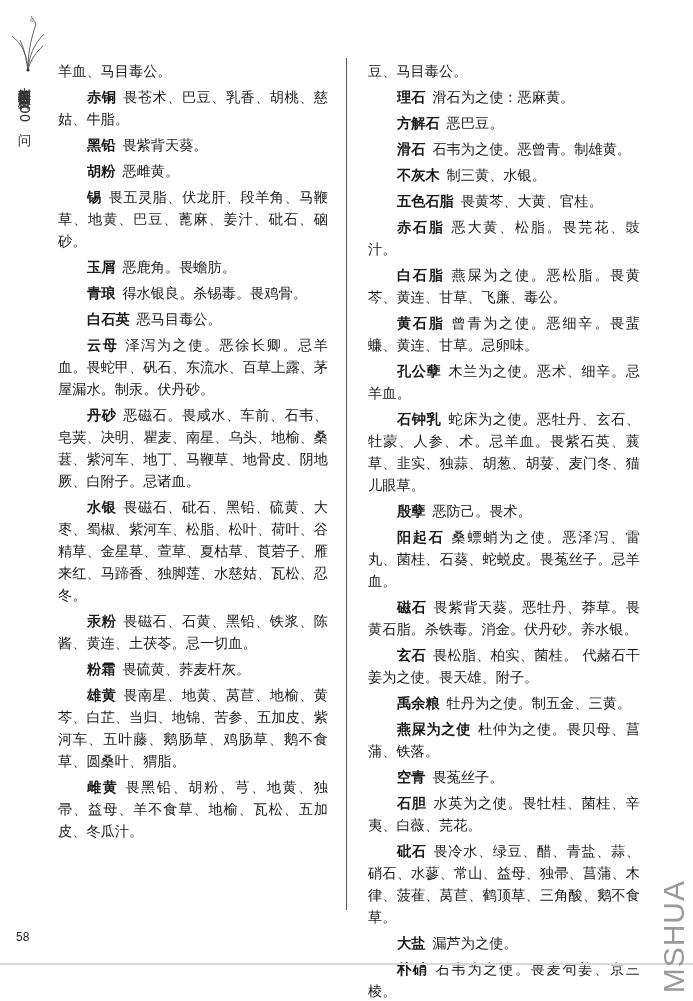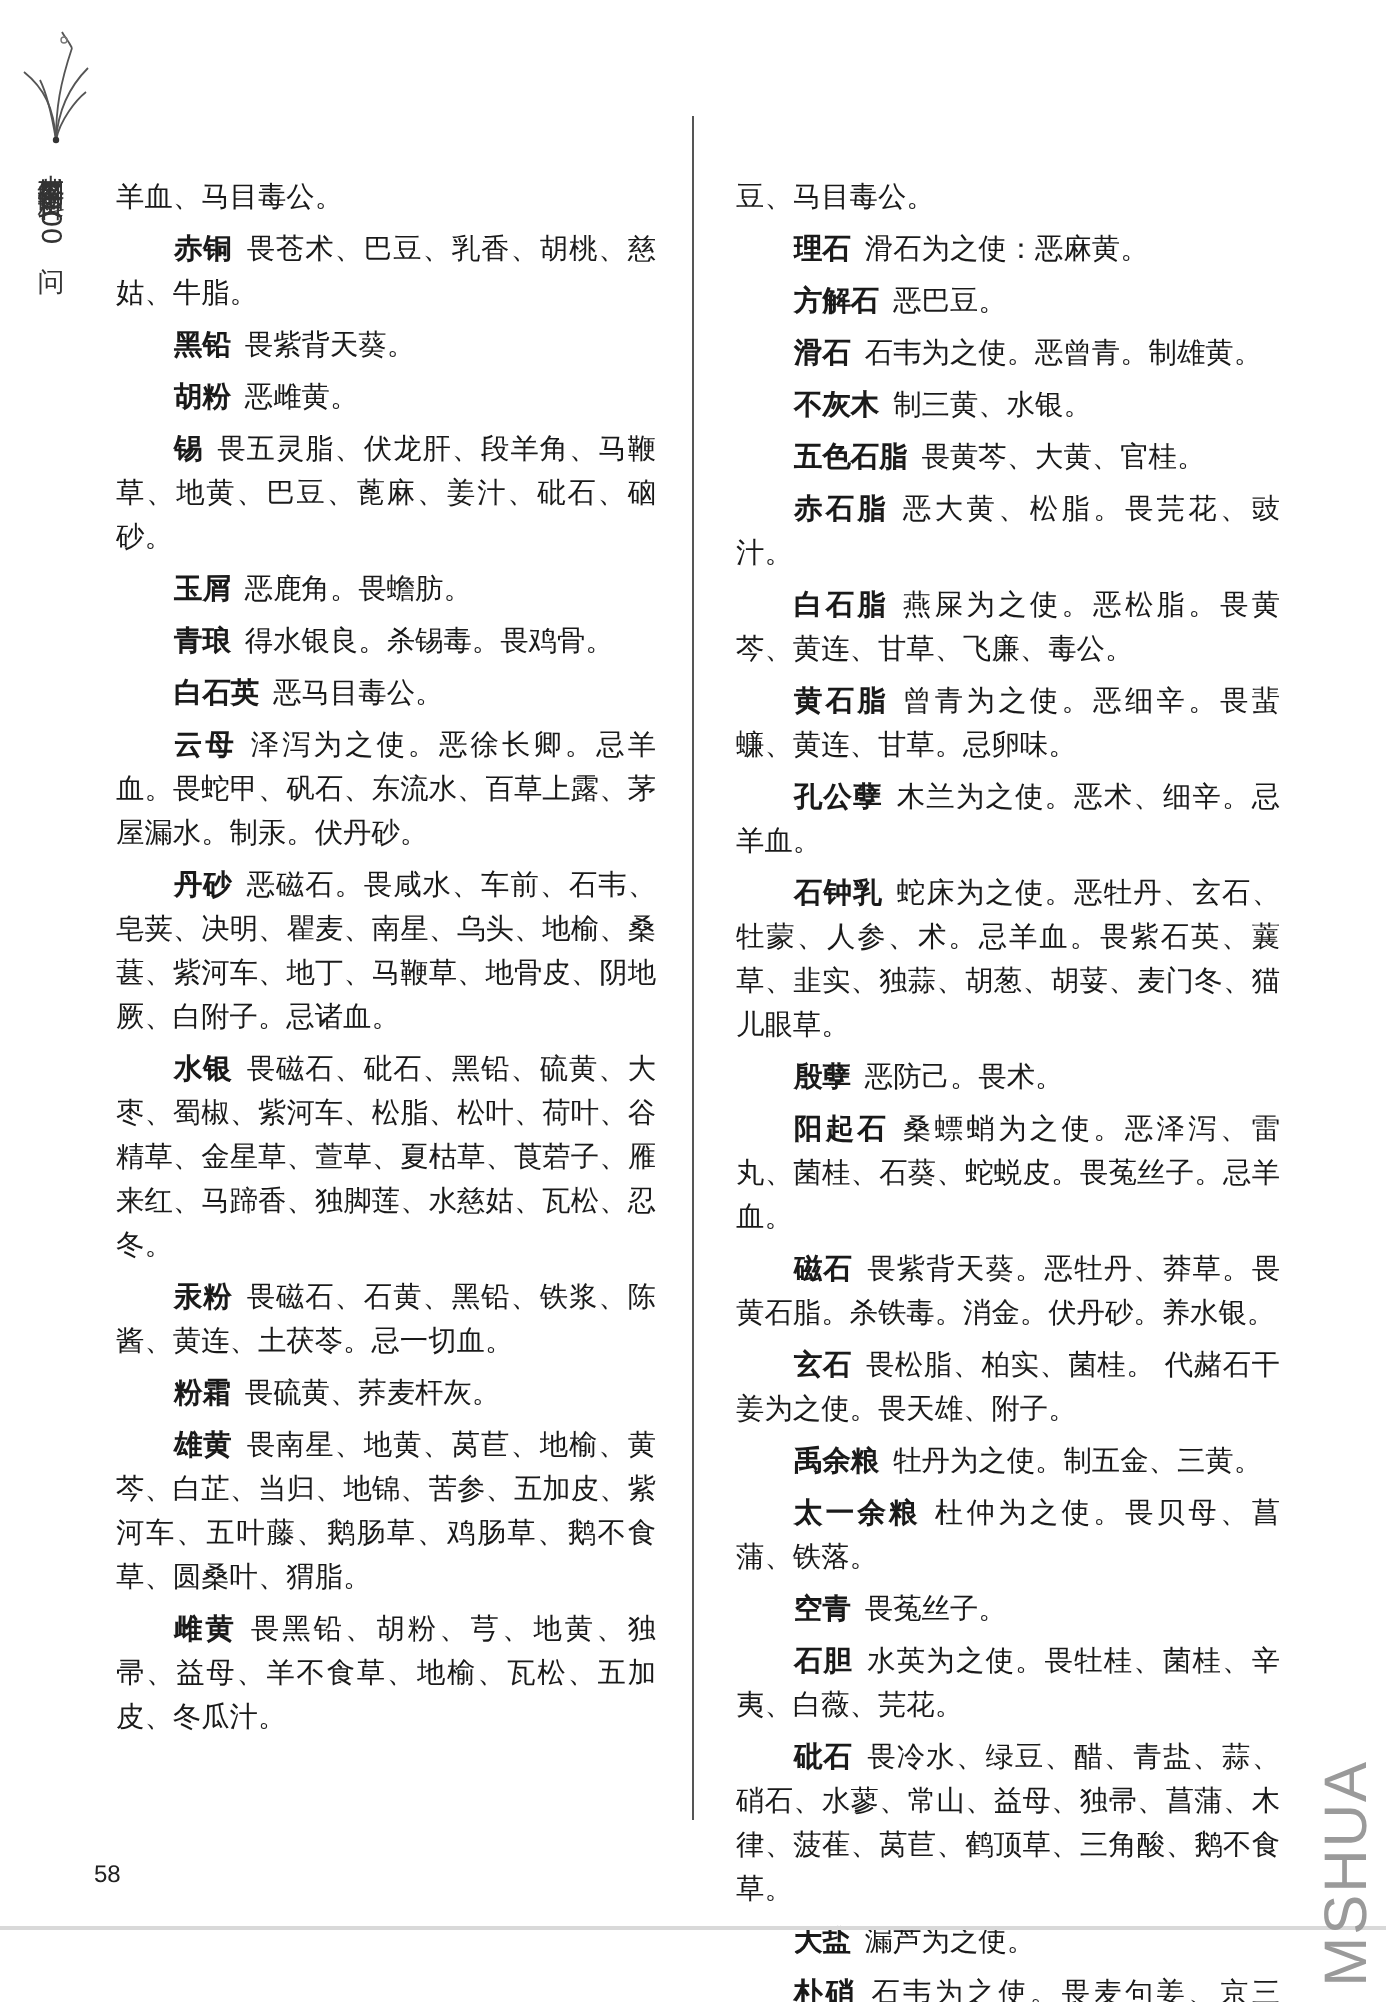--- a/index.html
+++ b/index.html
@@ -13,23 +13,23 @@
     margin-top: 4px; writing-mode: vertical-rl; text-orientation: upright;
     font-family: "DejaVu Sans", "Liberation Sans", sans-serif;
     font-size: 13.5px; letter-spacing: 1.5px; color: #333; margin-left: 9px; line-height: 16px;
   }
   .sidebar .title .num { text-orientation: sideways; letter-spacing: 0; }
   .col { position: absolute; top: 60px; font-size: 14.2px; line-height: 22px; }
   .col.left { left: 58px; width: 270px; }
   .col.right { left: 368px; width: 272px; }
   .divider { position: absolute; left: 346px; top: 58px; width: 1px; height: 852px; background: #555; }
   .entry { text-indent: 29px; text-align: justify; margin: 0 0 4px 0; }
-  .entry.cont { text-indent: 0; margin-top: 28px; }
+  .entry.cont { text-indent: 0; }
   .term { font-family: Liberation Sans, sans-serif; font-weight: bold; margin-right: 7px; }
-  .page-num { position: absolute; left: 47px; top: 930px; font-family: "Liberation Sans", sans-serif; font-size: 12px; color: #222; }
+  .page-num { position: absolute; left: 16px; top: 930px; font-family: "Liberation Sans", sans-serif; font-size: 12px; color: #222; }
   .bottom-rule { position: absolute; left: 0; top: 963px; width: 693px; height: 2px; background: #d9d9d9; }
   .watermark {
     position: absolute; right: 2px; top: 880px; writing-mode: vertical-rl; transform: rotate(180deg);
     font-family: "Liberation Sans", sans-serif; font-size: 30px; color: #9a9a9a; letter-spacing: 1px;
   }
 </style>
 </head>
 <body>
 
 <div class="sidebar">
@@ -76,21 +76,21 @@
     <p class="entry"><span class="term">赤石脂</span><span>恶大黄、松脂。畏芫花、豉汁。</span></p>
     <p class="entry"><span class="term">白石脂</span><span>燕屎为之使。恶松脂。畏黄芩、黄连、甘草、飞廉、毒公。</span></p>
     <p class="entry"><span class="term">黄石脂</span><span>曾青为之使。恶细辛。畏蜚蠊、黄连、甘草。忌卵味。</span></p>
     <p class="entry"><span class="term">孔公孽</span><span>木兰为之使。恶术、细辛。忌羊血。</span></p>
     <p class="entry"><span class="term">石钟乳</span><span>蛇床为之使。恶牡丹、玄石、牡蒙、人参、术。忌羊血。畏紫石英、蘘草、韭实、独蒜、胡葱、胡荽、麦门冬、猫儿眼草。</span></p>
     <p class="entry"><span class="term">殷孽</span><span>恶防己。畏术。</span></p>
     <p class="entry"><span class="term">阳起石</span><span>桑螵蛸为之使。恶泽泻、雷丸、菌桂、石葵、蛇蜕皮。畏菟丝子。忌羊血。</span></p>
     <p class="entry"><span class="term">磁石</span><span>畏紫背天葵。恶牡丹、莽草。畏黄石脂。杀铁毒。消金。伏丹砂。养水银。</span></p>
     <p class="entry"><span class="term">玄石</span><span>畏松脂、柏实、菌桂。 代赭石干姜为之使。畏天雄、附子。</span></p>
     <p class="entry"><span class="term">禹余粮</span><span>牡丹为之使。制五金、三黄。</span></p>
-    <p class="entry"><span class="term">太一余粮</span><span>杜仲为之使。畏贝母、菖蒲、铁落。</span></p>
+    <p class="entry"><span class="term">燕屎为之使</span><span>杜仲为之使。畏贝母、菖蒲、铁落。</span></p>
     <p class="entry"><span class="term">空青</span><span>畏菟丝子。</span></p>
     <p class="entry"><span class="term">石胆</span><span>水英为之使。畏牡桂、菌桂、辛夷、白薇、芫花。</span></p>
     <p class="entry"><span class="term">砒石</span><span>畏冷水、绿豆、醋、青盐、蒜、硝石、水蓼、常山、益母、独帚、菖蒲、木律、菠萑、莴苣、鹤顶草、三角酸、鹅不食草。</span></p>
     <p class="entry"><span class="term">大盐</span><span>漏芦为之使。</span></p>
     <p class="entry"><span class="term">朴硝</span><span>石韦为之使。畏麦句姜、京三棱。</span></p>
   </div>
 
 <div class="page-num">58</div>
 <div class="bottom-rule"></div>
 <div class="watermark">MSHUA</div>

